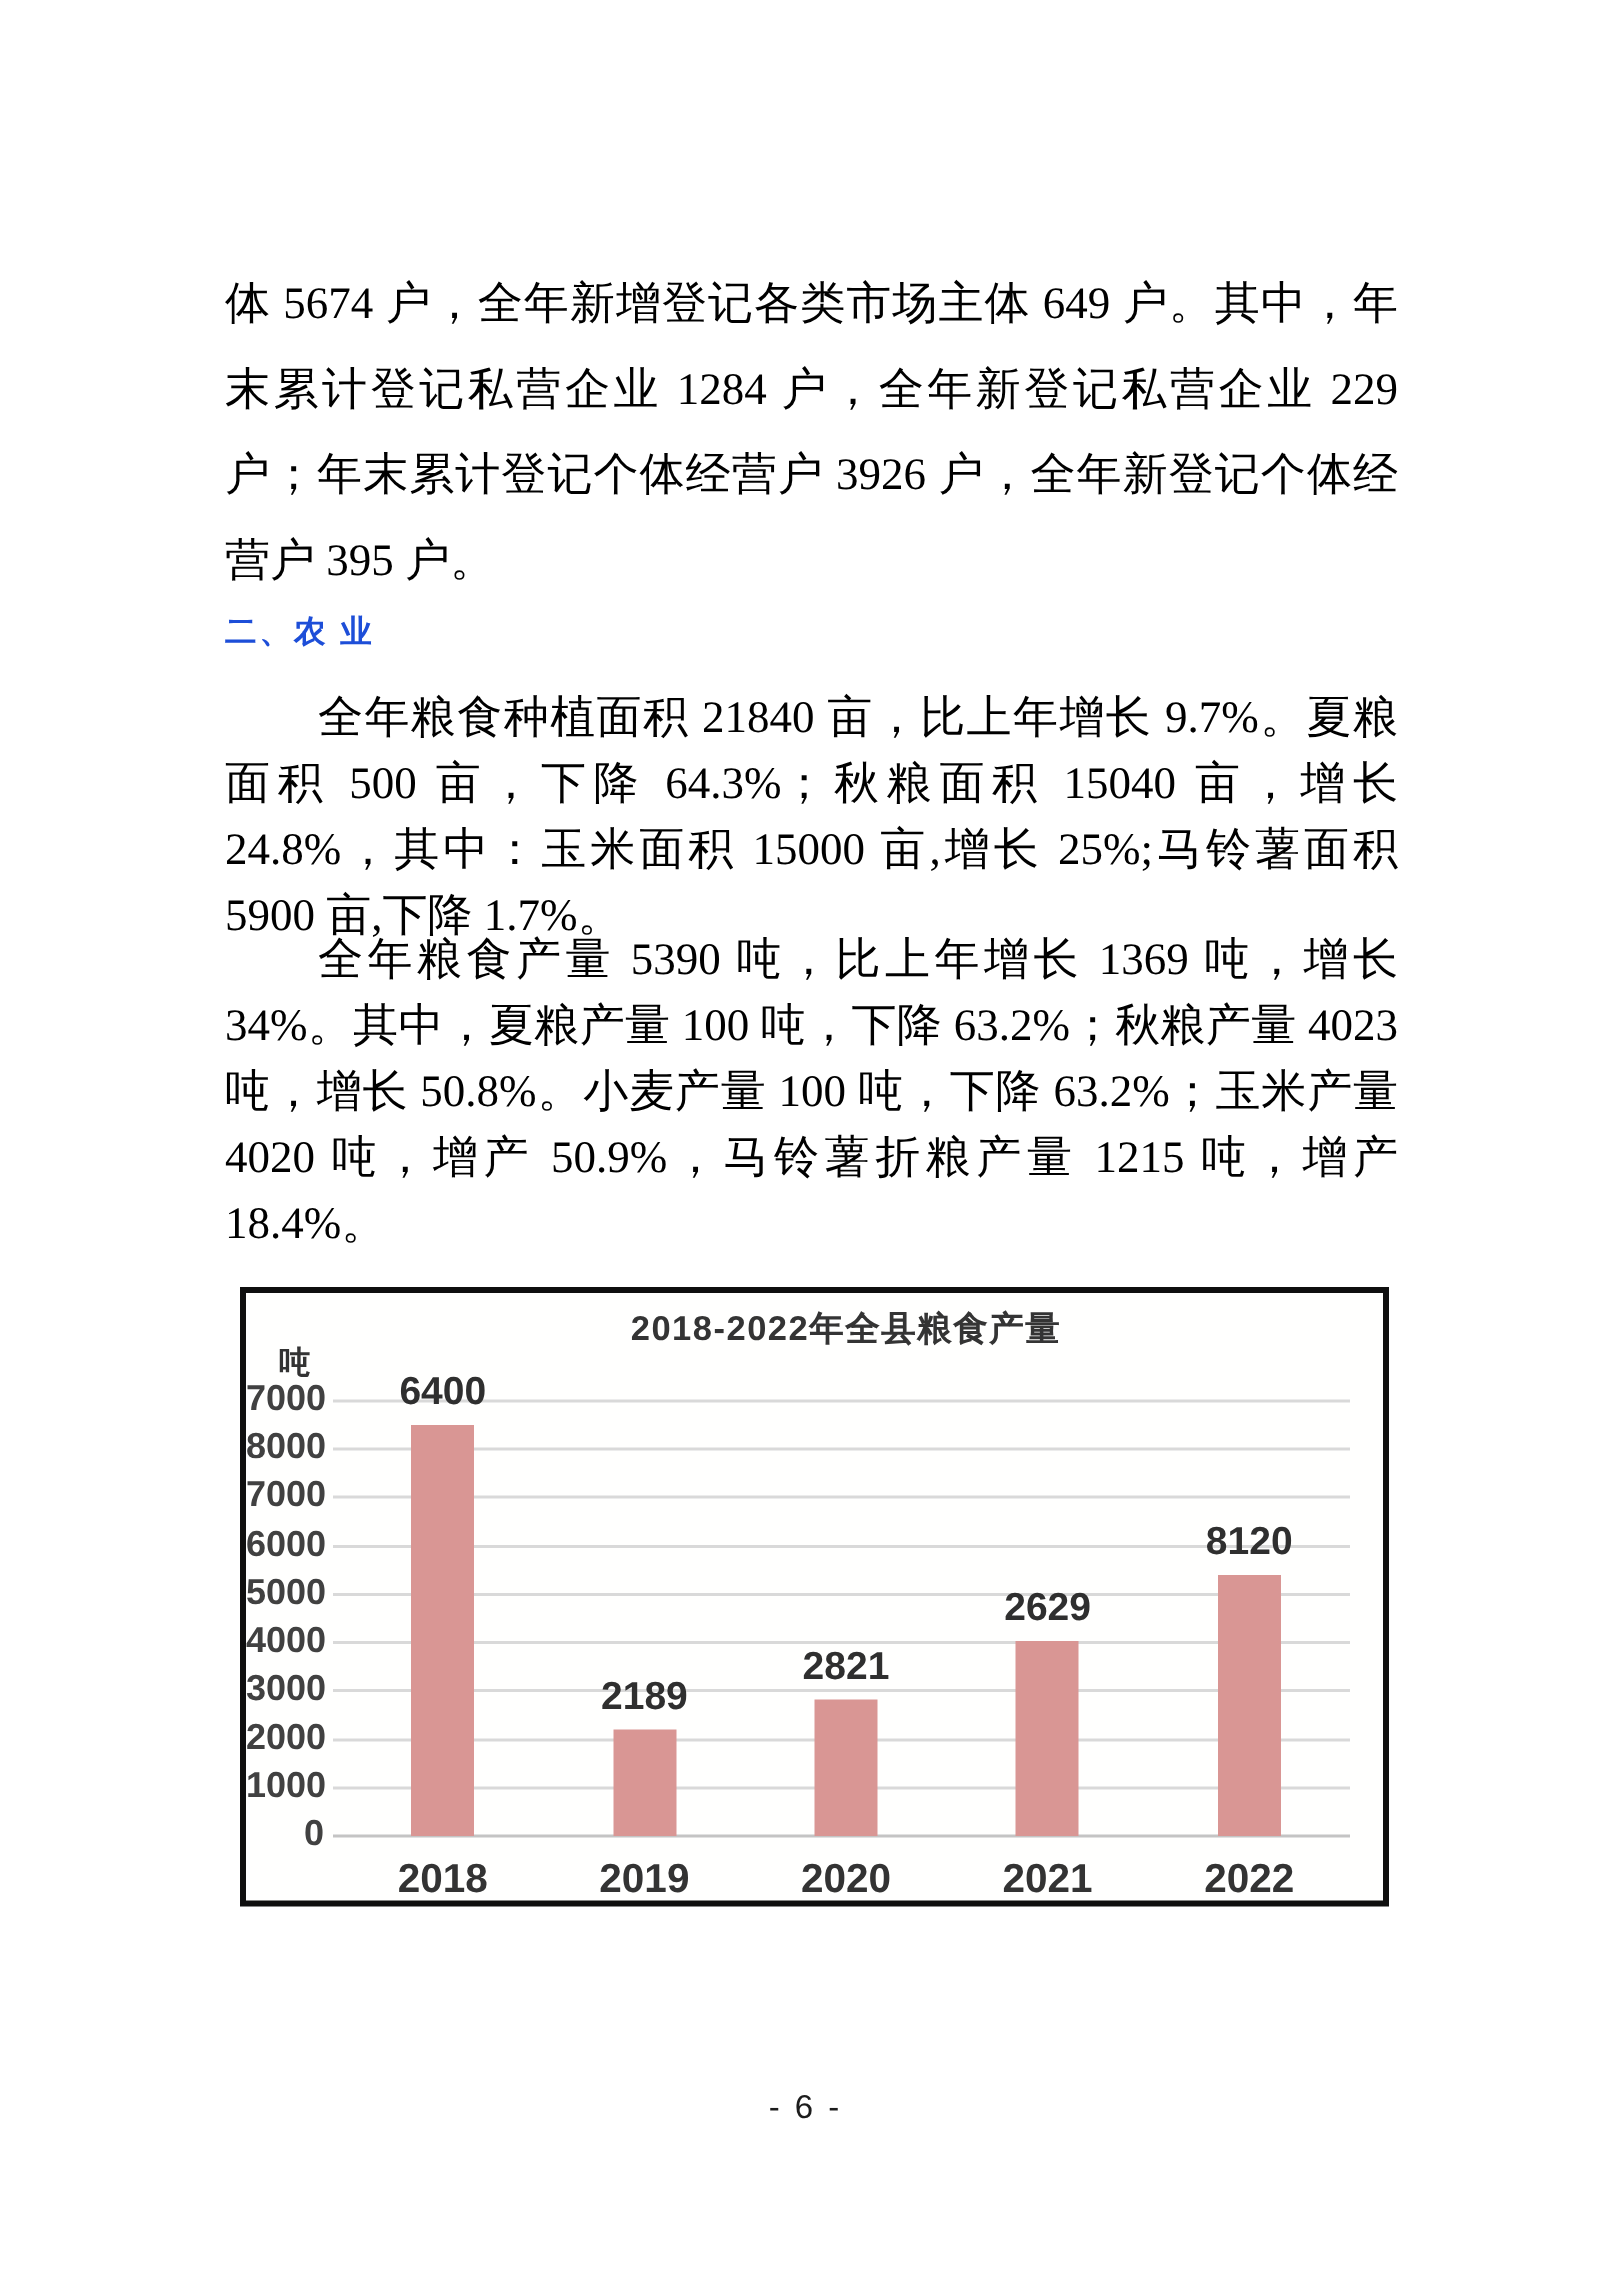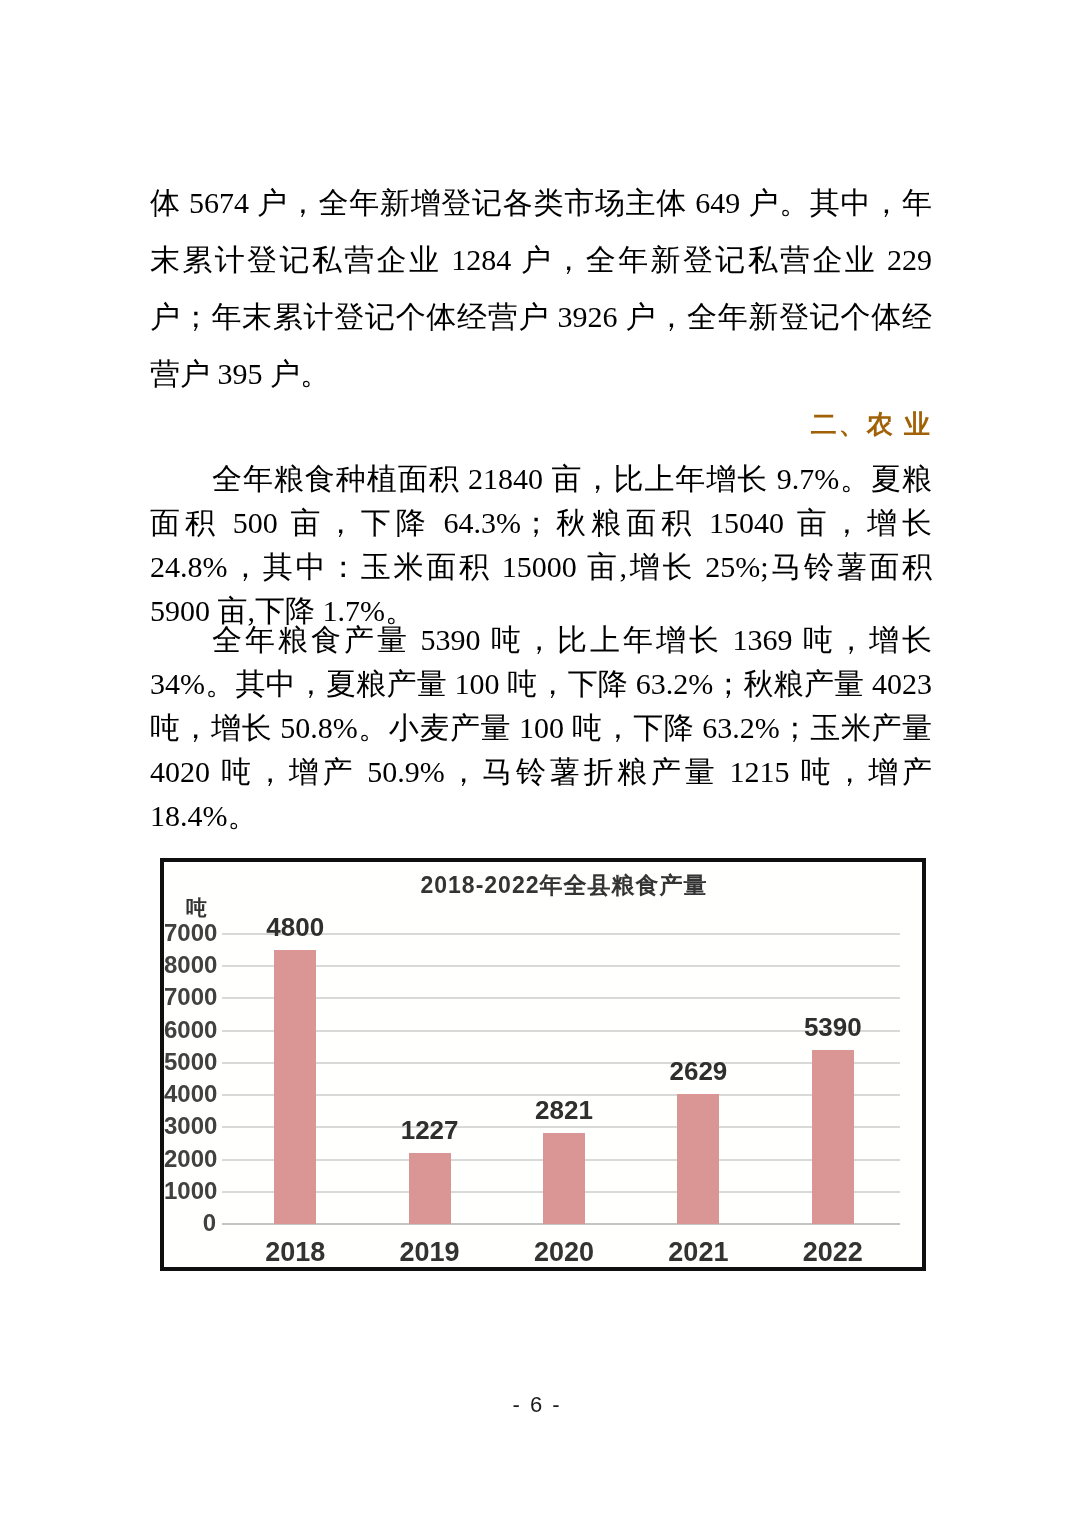--- a/index.html
+++ b/index.html
@@ -13,23 +13,23 @@
   .page { position: absolute; left: 0; top: 0; width: 1074px; height: 1520px; overflow: hidden; }
   .body-par {
     position: absolute; left: 150px; width: 782px;
     font-size: 30px; line-height: 57px;
     text-align: justify; text-justify: inter-character;
     color: #000; margin: 0;
   }
   .par-indent { text-indent: 62px; line-height: 44px; }
   .section-heading {
     position: absolute; left: 150px; width: 782px; top: 407px;
-    text-align: right;
+    text-align: left;
     font-family: "Liberation Sans", "DejaVu Sans", sans-serif;
-    font-weight: bold; font-size: 26px; letter-spacing: 2px; color: #a16207;
+    font-weight: bold; font-size: 21px; letter-spacing: 2px; color: #1d4ed8;
     margin: 0;
   }
   .chart-box {
     position: absolute; left: 160px; top: 858px;
     width: 758px; height: 405px;
     border: 4px solid #0f0f0f; background: #fffffe;
   }
   .chart-title {
     position: absolute; left: 60px; top: 8px; width: 680px;
     text-align: center;
@@ -79,31 +79,31 @@
       <div style="position: absolute; left: 0px; width: 52px; top: 185.889px; height: 28px; text-align: right; font: bold 24px &quot;Liberation Sans&quot;, &quot;DejaVu Sans&quot;, sans-serif; color: rgb(65, 65, 65);">5000</div>
       <div style="position: absolute; left: 58px; width: 678px; top: 167.667px; height: 2px; background: rgb(217, 217, 217);"></div>
       <div style="position: absolute; left: 0px; width: 52px; top: 153.667px; height: 28px; text-align: right; font: bold 24px &quot;Liberation Sans&quot;, &quot;DejaVu Sans&quot;, sans-serif; color: rgb(65, 65, 65);">6000</div>
       <div style="position: absolute; left: 58px; width: 678px; top: 135.444px; height: 2px; background: rgb(217, 217, 217);"></div>
       <div style="position: absolute; left: 0px; width: 52px; top: 121.444px; height: 28px; text-align: right; font: bold 24px &quot;Liberation Sans&quot;, &quot;DejaVu Sans&quot;, sans-serif; color: rgb(65, 65, 65);">7000</div>
       <div style="position: absolute; left: 58px; width: 678px; top: 103.222px; height: 2px; background: rgb(217, 217, 217);"></div>
       <div style="position: absolute; left: 0px; width: 52px; top: 89.2222px; height: 28px; text-align: right; font: bold 24px &quot;Liberation Sans&quot;, &quot;DejaVu Sans&quot;, sans-serif; color: rgb(65, 65, 65);">8000</div>
       <div style="position: absolute; left: 58px; width: 678px; top: 71px; height: 2px; background: rgb(217, 217, 217);"></div>
       <div style="position: absolute; left: 0px; width: 52px; top: 57px; height: 28px; text-align: right; font: bold 24px &quot;Liberation Sans&quot;, &quot;DejaVu Sans&quot;, sans-serif; color: rgb(65, 65, 65);">7000</div>
       <div style="position: absolute; left: 110.2px; width: 42px; top: 88.1111px; height: 273.889px; background: rgb(217, 150, 148);"></div>
-      <div style="position: absolute; left: 71.2px; width: 120px; top: 50.1111px; text-align: center; font: bold 26px &quot;Liberation Sans&quot;, &quot;DejaVu Sans&quot;, sans-serif; color: rgb(47, 47, 47);">4800</div>
+      <div style="position: absolute; left: 71.2px; width: 120px; top: 50.1111px; text-align: center; font: bold 26px &quot;Liberation Sans&quot;, &quot;DejaVu Sans&quot;, sans-serif; color: rgb(47, 47, 47);">6400</div>
       <div style="position: absolute; left: 71.2px; width: 120px; top: 375px; text-align: center; font: bold 27px &quot;Liberation Sans&quot;, &quot;DejaVu Sans&quot;, sans-serif; color: rgb(51, 51, 51);">2018</div>
       <div style="position: absolute; left: 244.6px; width: 42px; top: 291.466px; height: 70.5344px; background: rgb(217, 150, 148);"></div>
-      <div style="position: absolute; left: 205.6px; width: 120px; top: 253.466px; text-align: center; font: bold 26px &quot;Liberation Sans&quot;, &quot;DejaVu Sans&quot;, sans-serif; color: rgb(47, 47, 47);">1227</div>
+      <div style="position: absolute; left: 205.6px; width: 120px; top: 253.466px; text-align: center; font: bold 26px &quot;Liberation Sans&quot;, &quot;DejaVu Sans&quot;, sans-serif; color: rgb(47, 47, 47);">2189</div>
       <div style="position: absolute; left: 205.6px; width: 120px; top: 375px; text-align: center; font: bold 27px &quot;Liberation Sans&quot;, &quot;DejaVu Sans&quot;, sans-serif; color: rgb(51, 51, 51);">2019</div>
       <div style="position: absolute; left: 379px; width: 42px; top: 271.101px; height: 90.8989px; background: rgb(217, 150, 148);"></div>
       <div style="position: absolute; left: 340px; width: 120px; top: 233.101px; text-align: center; font: bold 26px &quot;Liberation Sans&quot;, &quot;DejaVu Sans&quot;, sans-serif; color: rgb(47, 47, 47);">2821</div>
       <div style="position: absolute; left: 340px; width: 120px; top: 375px; text-align: center; font: bold 27px &quot;Liberation Sans&quot;, &quot;DejaVu Sans&quot;, sans-serif; color: rgb(51, 51, 51);">2020</div>
       <div style="position: absolute; left: 513.4px; width: 42px; top: 232.434px; height: 129.566px; background: rgb(217, 150, 148);"></div>
       <div style="position: absolute; left: 474.4px; width: 120px; top: 194.434px; text-align: center; font: bold 26px &quot;Liberation Sans&quot;, &quot;DejaVu Sans&quot;, sans-serif; color: rgb(47, 47, 47);">2629</div>
       <div style="position: absolute; left: 474.4px; width: 120px; top: 375px; text-align: center; font: bold 27px &quot;Liberation Sans&quot;, &quot;DejaVu Sans&quot;, sans-serif; color: rgb(51, 51, 51);">2021</div>
       <div style="position: absolute; left: 647.8px; width: 42px; top: 188.322px; height: 173.678px; background: rgb(217, 150, 148);"></div>
-      <div style="position: absolute; left: 608.8px; width: 120px; top: 150.322px; text-align: center; font: bold 26px &quot;Liberation Sans&quot;, &quot;DejaVu Sans&quot;, sans-serif; color: rgb(47, 47, 47);">5390</div>
+      <div style="position: absolute; left: 608.8px; width: 120px; top: 150.322px; text-align: center; font: bold 26px &quot;Liberation Sans&quot;, &quot;DejaVu Sans&quot;, sans-serif; color: rgb(47, 47, 47);">8120</div>
       <div style="position: absolute; left: 608.8px; width: 120px; top: 375px; text-align: center; font: bold 27px &quot;Liberation Sans&quot;, &quot;DejaVu Sans&quot;, sans-serif; color: rgb(51, 51, 51);">2022</div>
     </div>
 
   <div class="page-number">- 6 -</div>
 
 </div>
 
 </body></html>

